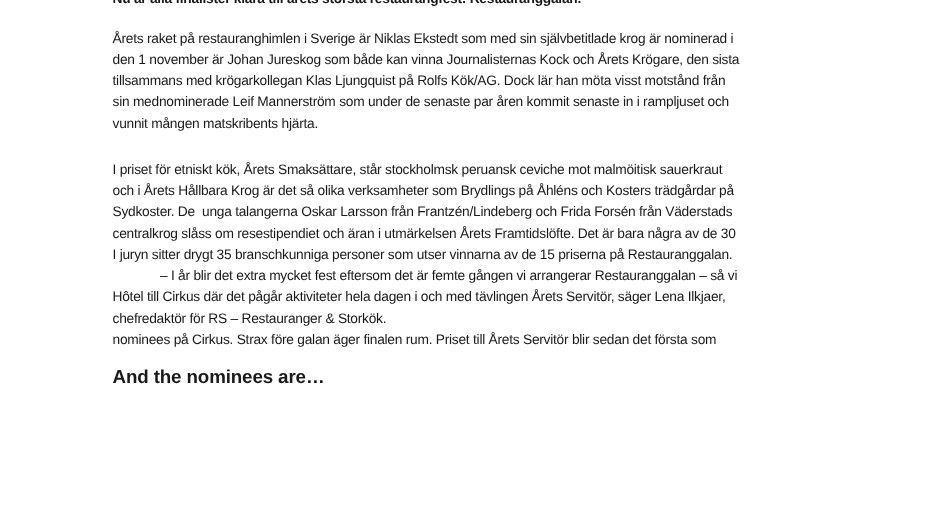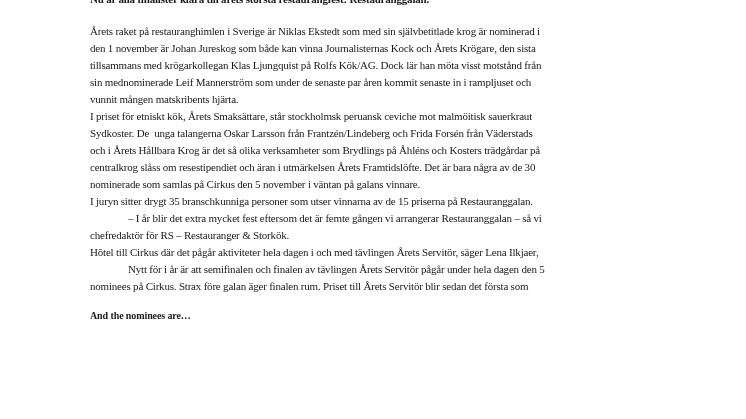--- a/index.html
+++ b/index.html
@@ -6,21 +6,21 @@
     margin: 0;
     padding: 0;
     background: #ffffff;
   }
   .page {
     position: relative;
     width: 746px;
     height: 419px;
     background: #ffffff;
     overflow: hidden;
-    font-family: Liberation Serif, serif;
+    font-family: Liberation Sans, sans-serif;
     color: #1a1a1a;
   }
   .content {
     position: absolute;
     left: 90px;
     top: 0;
     width: 600px;
   }
   .line {
     white-space: pre;          
@@ -28,26 +28,26 @@
     letter-spacing: -0.2px;
     line-height: 17px;
     height: 17px;
   }
   .intro-line {
     margin-top: -9px;          
     font-weight: 700;
   }
   .para { margin: 0; padding: 0; }
   .para-1 { margin-top: 15px; }
-  .para-2 { margin-top: 0; }
+  .para-2 { margin-top: 20px; }
   .para-3 { }
   .indent { text-indent: 38px; }
   .closing-heading {
     margin: 11px 0 0 0;
-    font-size: 10px;
+    font-size: 15px;
     font-weight: 700;
     line-height: 19px;
     letter-spacing: -0.1px;
     white-space: pre;
   }
 </style>
 </head>
 <body>
 
 <div class="page">
@@ -58,31 +58,29 @@
     <div class="para para-1">
       <div class="line">Årets raket på restauranghimlen i Sverige är Niklas Ekstedt som med sin självbetitlade krog är nominerad i</div>
       <div class="line">den 1 november är Johan Jureskog som både kan vinna Journalisternas Kock och Årets Krögare, den sista</div>
       <div class="line">tillsammans med krögarkollegan Klas Ljungquist på Rolfs Kök/AG. Dock lär han möta visst motstånd från</div>
       <div class="line">sin mednominerade Leif Mannerström som under de senaste par åren kommit senaste in i rampljuset och</div>
       <div class="line">vunnit mången matskribents hjärta.</div>
     </div>
 
     <div class="para para-2">
       <div class="line">I priset för etniskt kök, Årets Smaksättare, står stockholmsk peruansk ceviche mot malmöitisk sauerkraut</div>
+      <div class="line">och i Årets Hållbara Krog är det så olika verksamheter som Brydlings på Åhléns och Kosters trädgårdar på</div>
       <div class="line">Sydkoster. De  unga talangerna Oskar Larsson från Frantzén/Lindeberg och Frida Forsén från Väderstads</div>
-      <div class="line">och i Årets Hållbara Krog är det så olika verksamheter som Brydlings på Åhléns och Kosters trädgårdar på</div>
       <div class="line">centralkrog slåss om resestipendiet och äran i utmärkelsen Årets Framtidslöfte. Det är bara några av de 30</div>
-      <div class="line">nominerade som samlas på Cirkus den 5 november i väntan på galans vinnare.</div>
     </div>
 
     <div class="para para-3">
       <div class="line">I juryn sitter drygt 35 branschkunniga personer som utser vinnarna av de 15 priserna på Restauranggalan.</div>
       <div class="line indent">– I år blir det extra mycket fest eftersom det är femte gången vi arrangerar Restauranggalan – så vi</div>
+      <div class="line">Hôtel till Cirkus där det pågår aktiviteter hela dagen i och med tävlingen Årets Servitör, säger Lena Ilkjaer,</div>
       <div class="line">chefredaktör för RS – Restauranger &amp; Storkök.</div>
-      <div class="line">Hôtel till Cirkus där det pågår aktiviteter hela dagen i och med tävlingen Årets Servitör, säger Lena Ilkjaer,</div>
-      <div class="line indent">Nytt för i år är att semifinalen och finalen av tävlingen Årets Servitör pågår under hela dagen den 5</div>
       <div class="line">nominees på Cirkus. Strax före galan äger finalen rum. Priset till Årets Servitör blir sedan det första som</div>
     </div>
 
     <h2 class="closing-heading">And the nominees are…</h2>
 
   </div>
 </div>
 
 </body></html>

